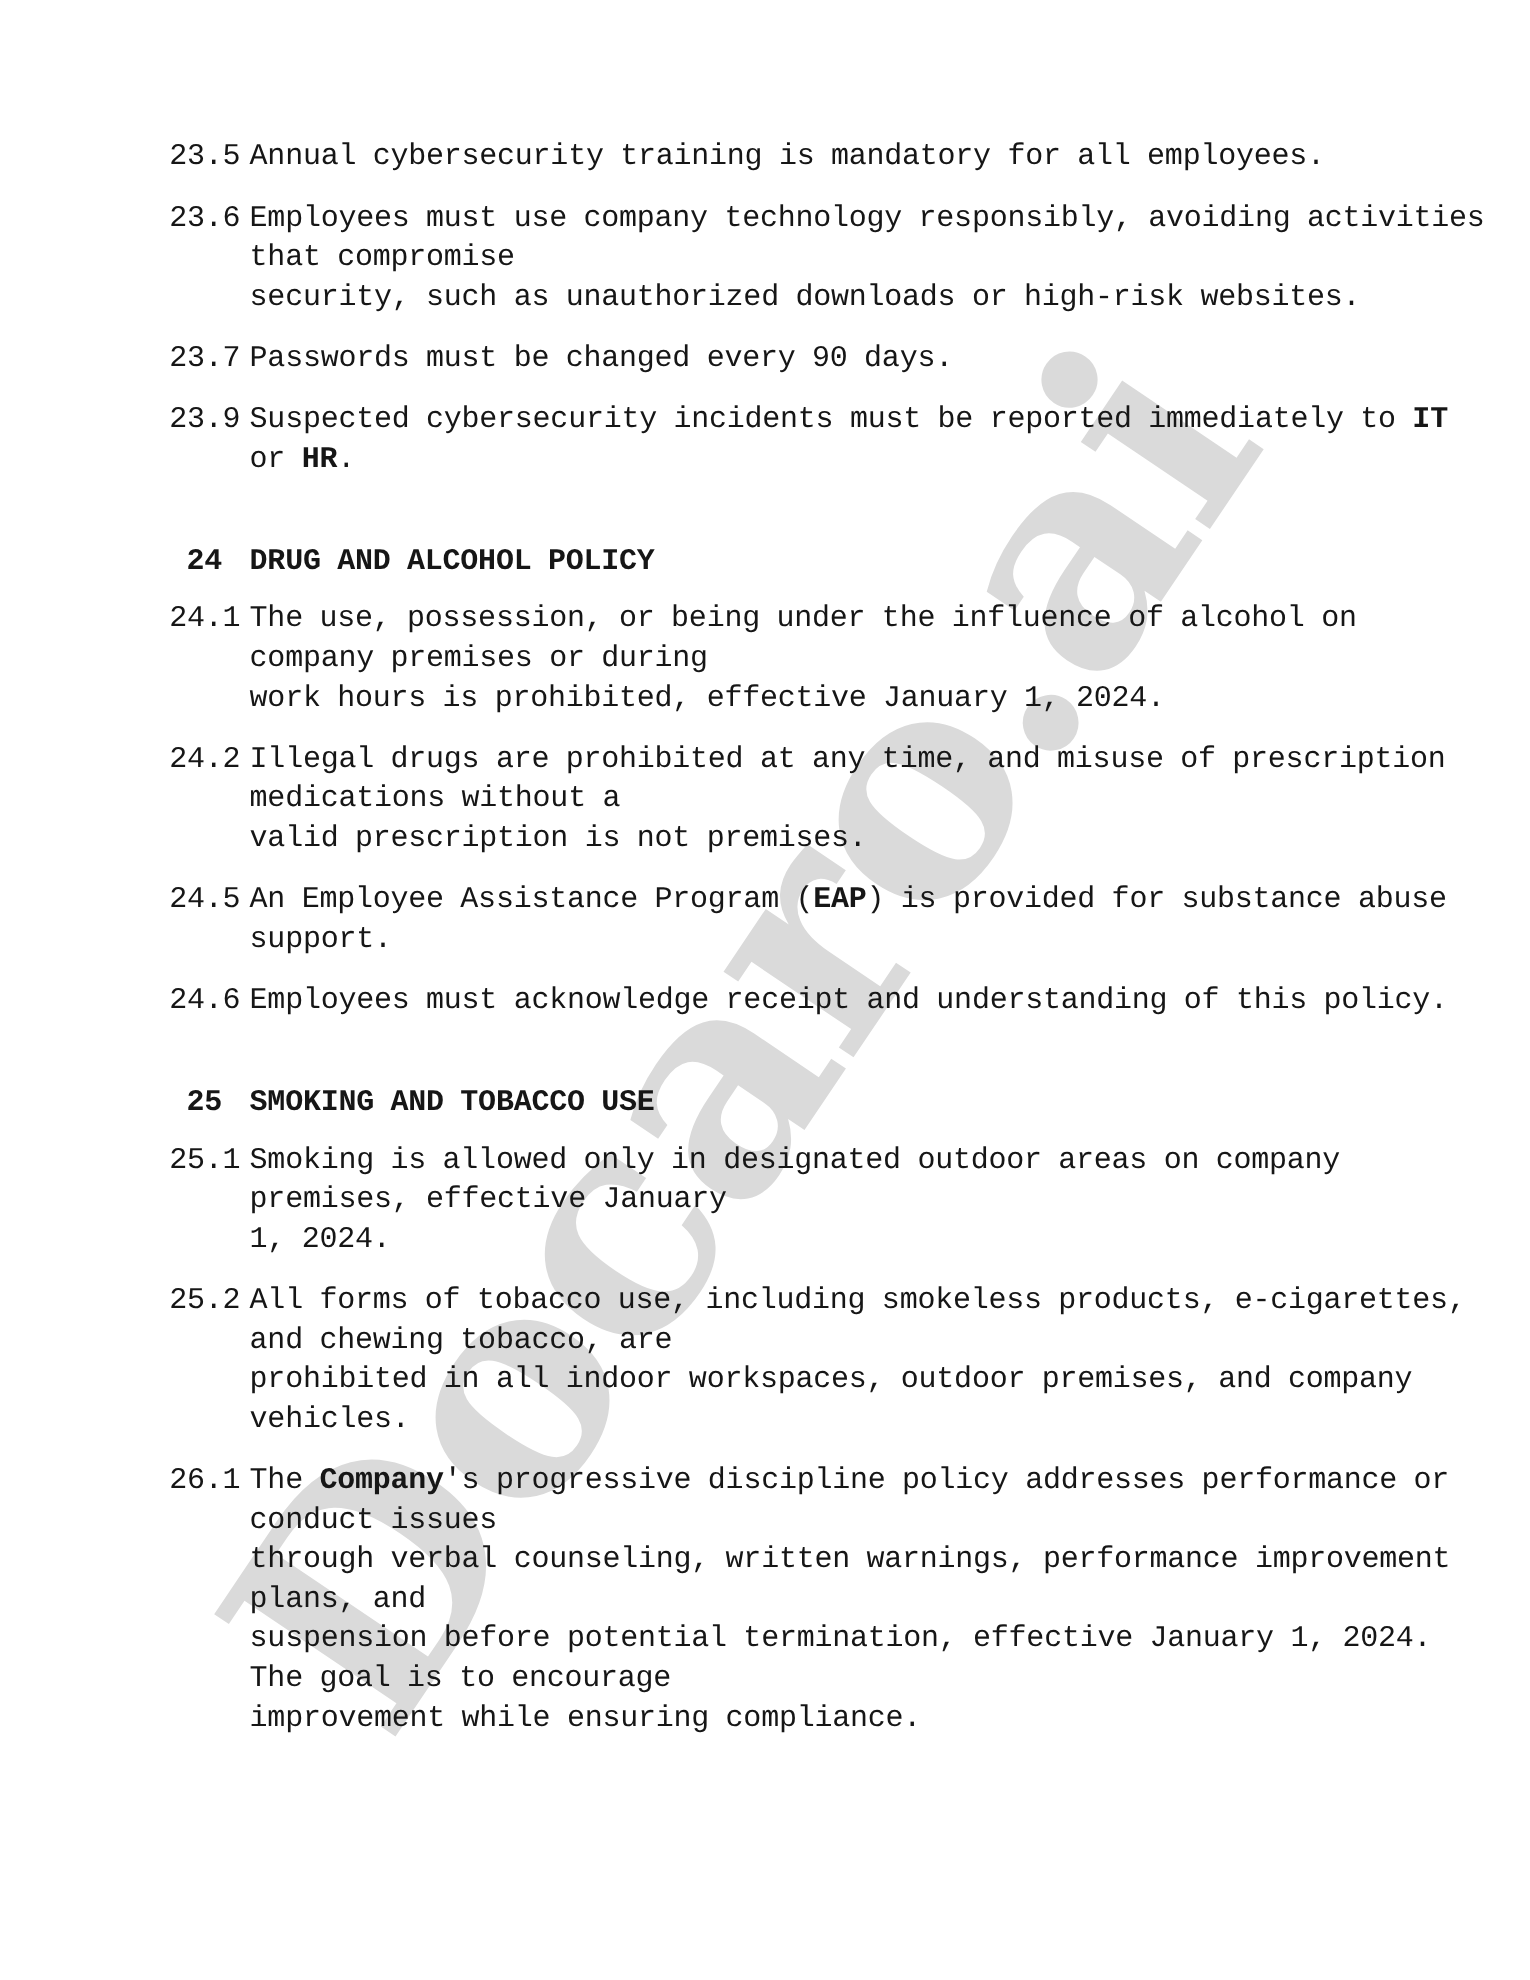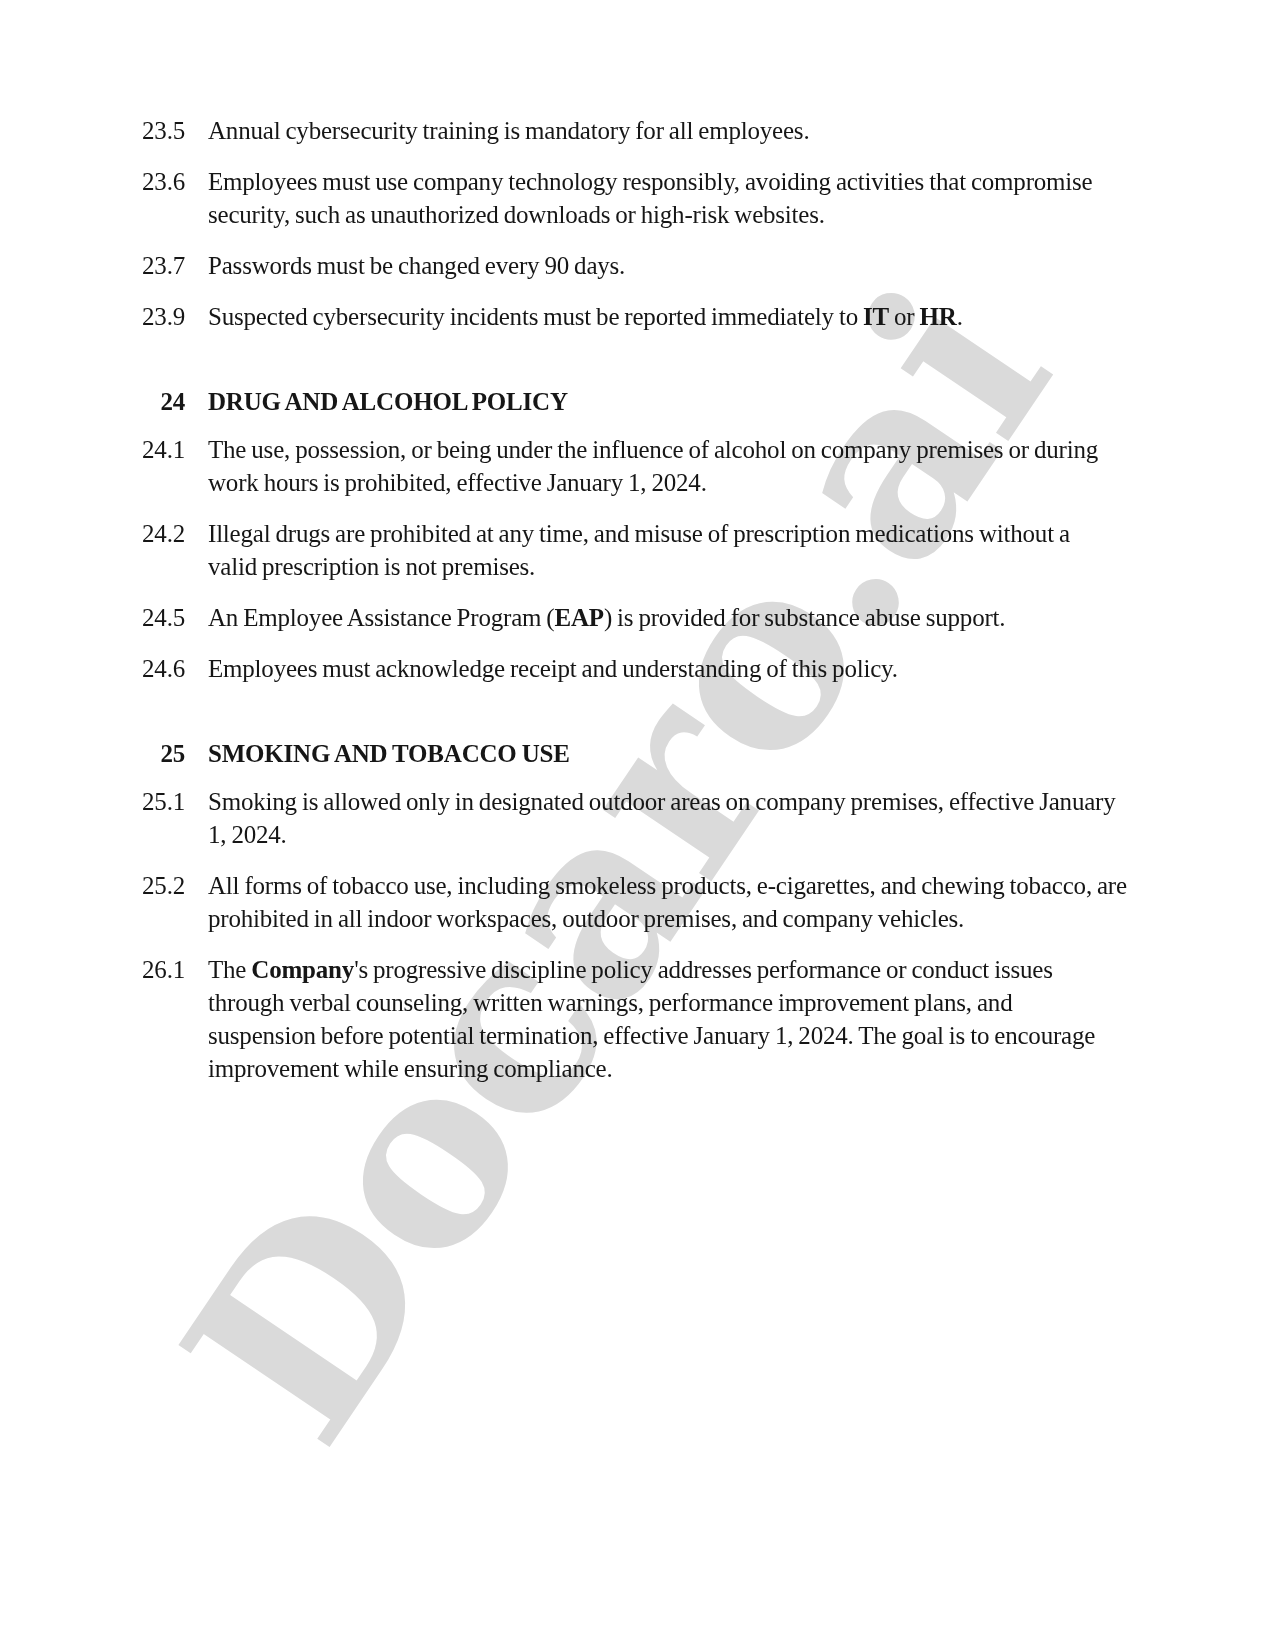--- a/index.html
+++ b/index.html
@@ -26,20 +26,21 @@
     font-size: 250px;
     letter-spacing: -3px;
     white-space: nowrap;
     z-index: 0;
     user-select: none;
   }
   .content {
     position: relative;
     z-index: 1;
     padding: 114px 30px 0 141px;
+    font-family: Liberation Mono, monospace;
   }
   .row {
     display: grid;
     grid-template-columns: 44px 1fr;
     column-gap: 23px;
     font-size: 25px;
     line-height: 33px;
     letter-spacing: -0.2px;
     word-spacing: -1px;
     margin: 0 0 18px 0;

